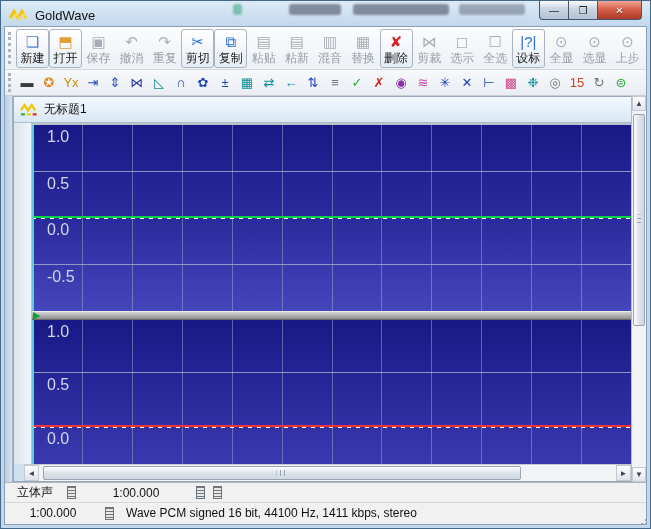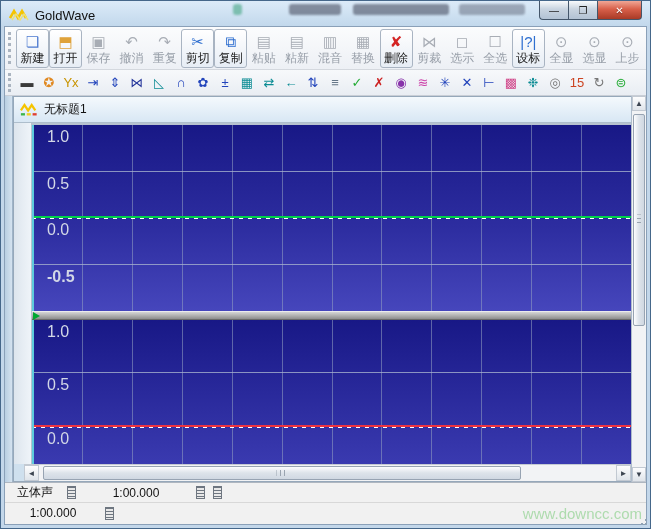--- a/index.html
+++ b/index.html
@@ -275,21 +275,21 @@
                 <div class="vline" style="left: 66.6667%;"></div>
                 <div class="vline" style="left: 75%;"></div>
                 <div class="vline" style="left: 83.3333%;"></div>
                 <div class="vline" style="left: 91.6667%;"></div>
                 <div class="amp-label" style="top: calc(0% + 3px);">1.0</div>
                 <div class="hline" style="top: calc(25% - 1px);"></div>
                 <div class="amp-label" style="top: calc(25% + 3px);">0.5</div>
                 <div class="hline" style="top: calc(50% - 1px);"></div>
                 <div class="amp-label" style="top: calc(50% + 3px);">0.0</div>
                 <div class="hline" style="top: calc(75% - 1px);"></div>
-                <div class="amp-label" style="top: calc(75% + 3px); font-weight: bold;">-0.5</div>
+                <div class="amp-label" style="top: calc(75% + 3px);">-0.5</div>
                 <div class="zero-line" style="top: calc(50% - 2px); background: rgb(0, 210, 74);"></div>
                 <div class="zero-dash" style="top: calc(50%);"></div>
                 <div class="sel-marker" style="background: rgb(94, 203, 220);"></div>
               </div>
             <div class="splitter">
               <div class="split-arrow"></div>
             </div>
             <div class="channel ch-right" id="ch-right">
                 <div class="vline" style="left: 8.33333%;"></div>
                 <div class="vline" style="left: 16.6667%;"></div>
@@ -340,22 +340,22 @@
       <div class="status-row r1" id="srow1">
           <div class="scell" style="width: 58px; padding-left: 12px;">立体声</div>
           <div class="sgrip"></div>
           <div class="scell center" style="width: 112px;">1:00.000</div>
           <div class="sgrip"></div>
           <div class="sgrip"></div>
         </div>
       <div class="status-row r2" id="srow2">
           <div class="scell center" style="width: 96px;">1:00.000</div>
           <div class="sgrip"></div>
+          <div class="scell" style="flex: 1 1 0%; padding-left: 8px;">Wave PCM signed 16 bit, 44100 Hz, 1411 kbps, stereo</div>
         </div>
     </div>
   </div>
 
   <div class="watermark">
-    <div class="wm2" style="color: rgb(174, 219, 174);">www.downcc.com</div>
   </div>
 
   <div class="resize-grip"></div>
 </div>
 
 </body></html>

